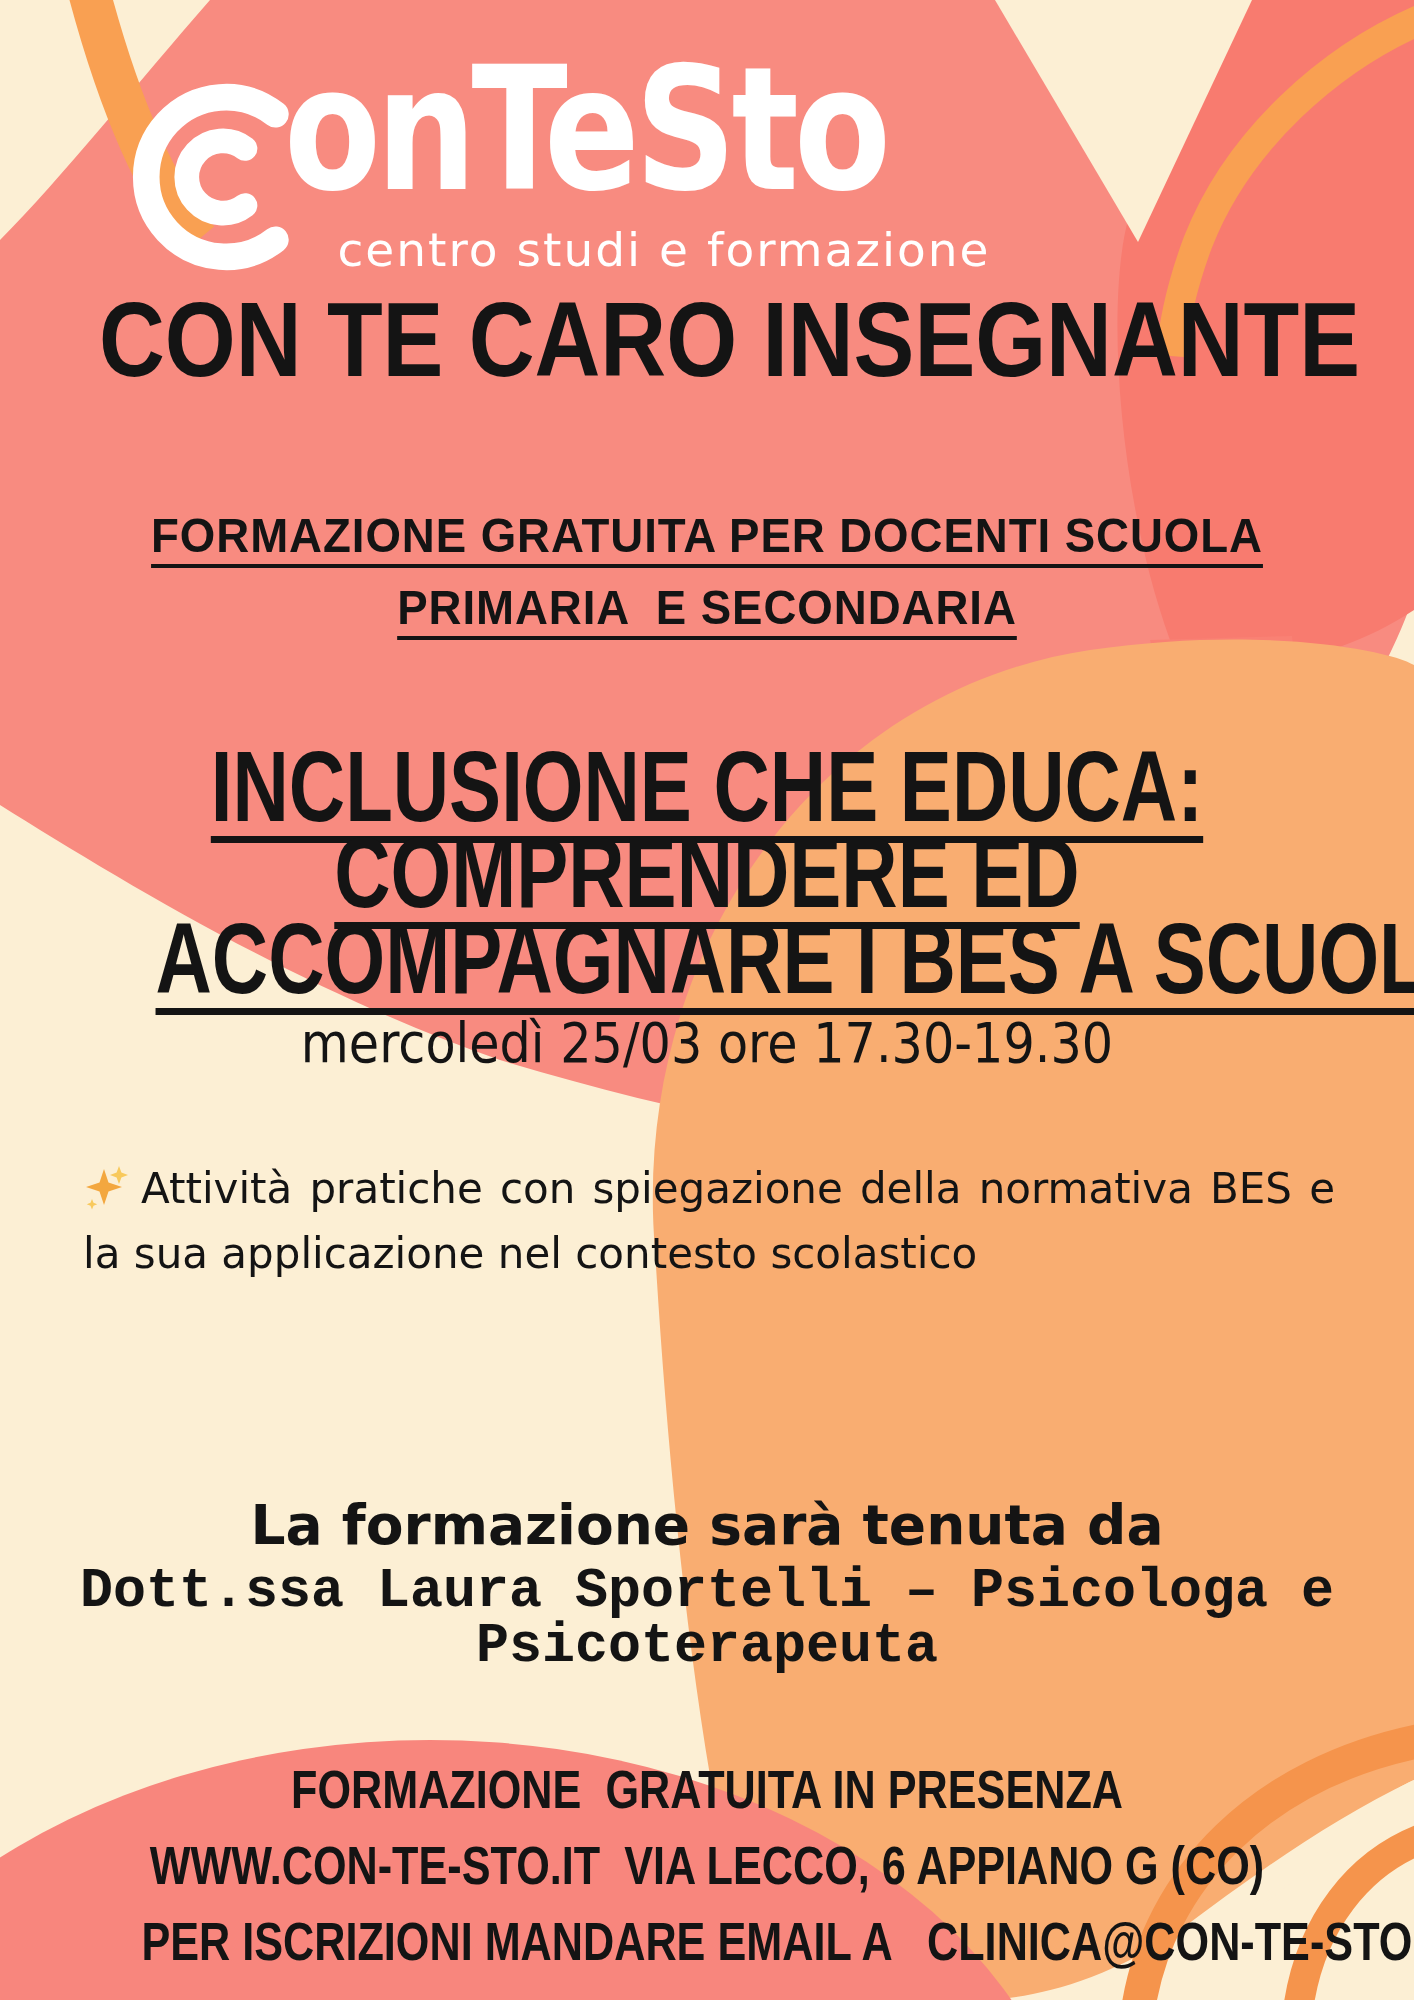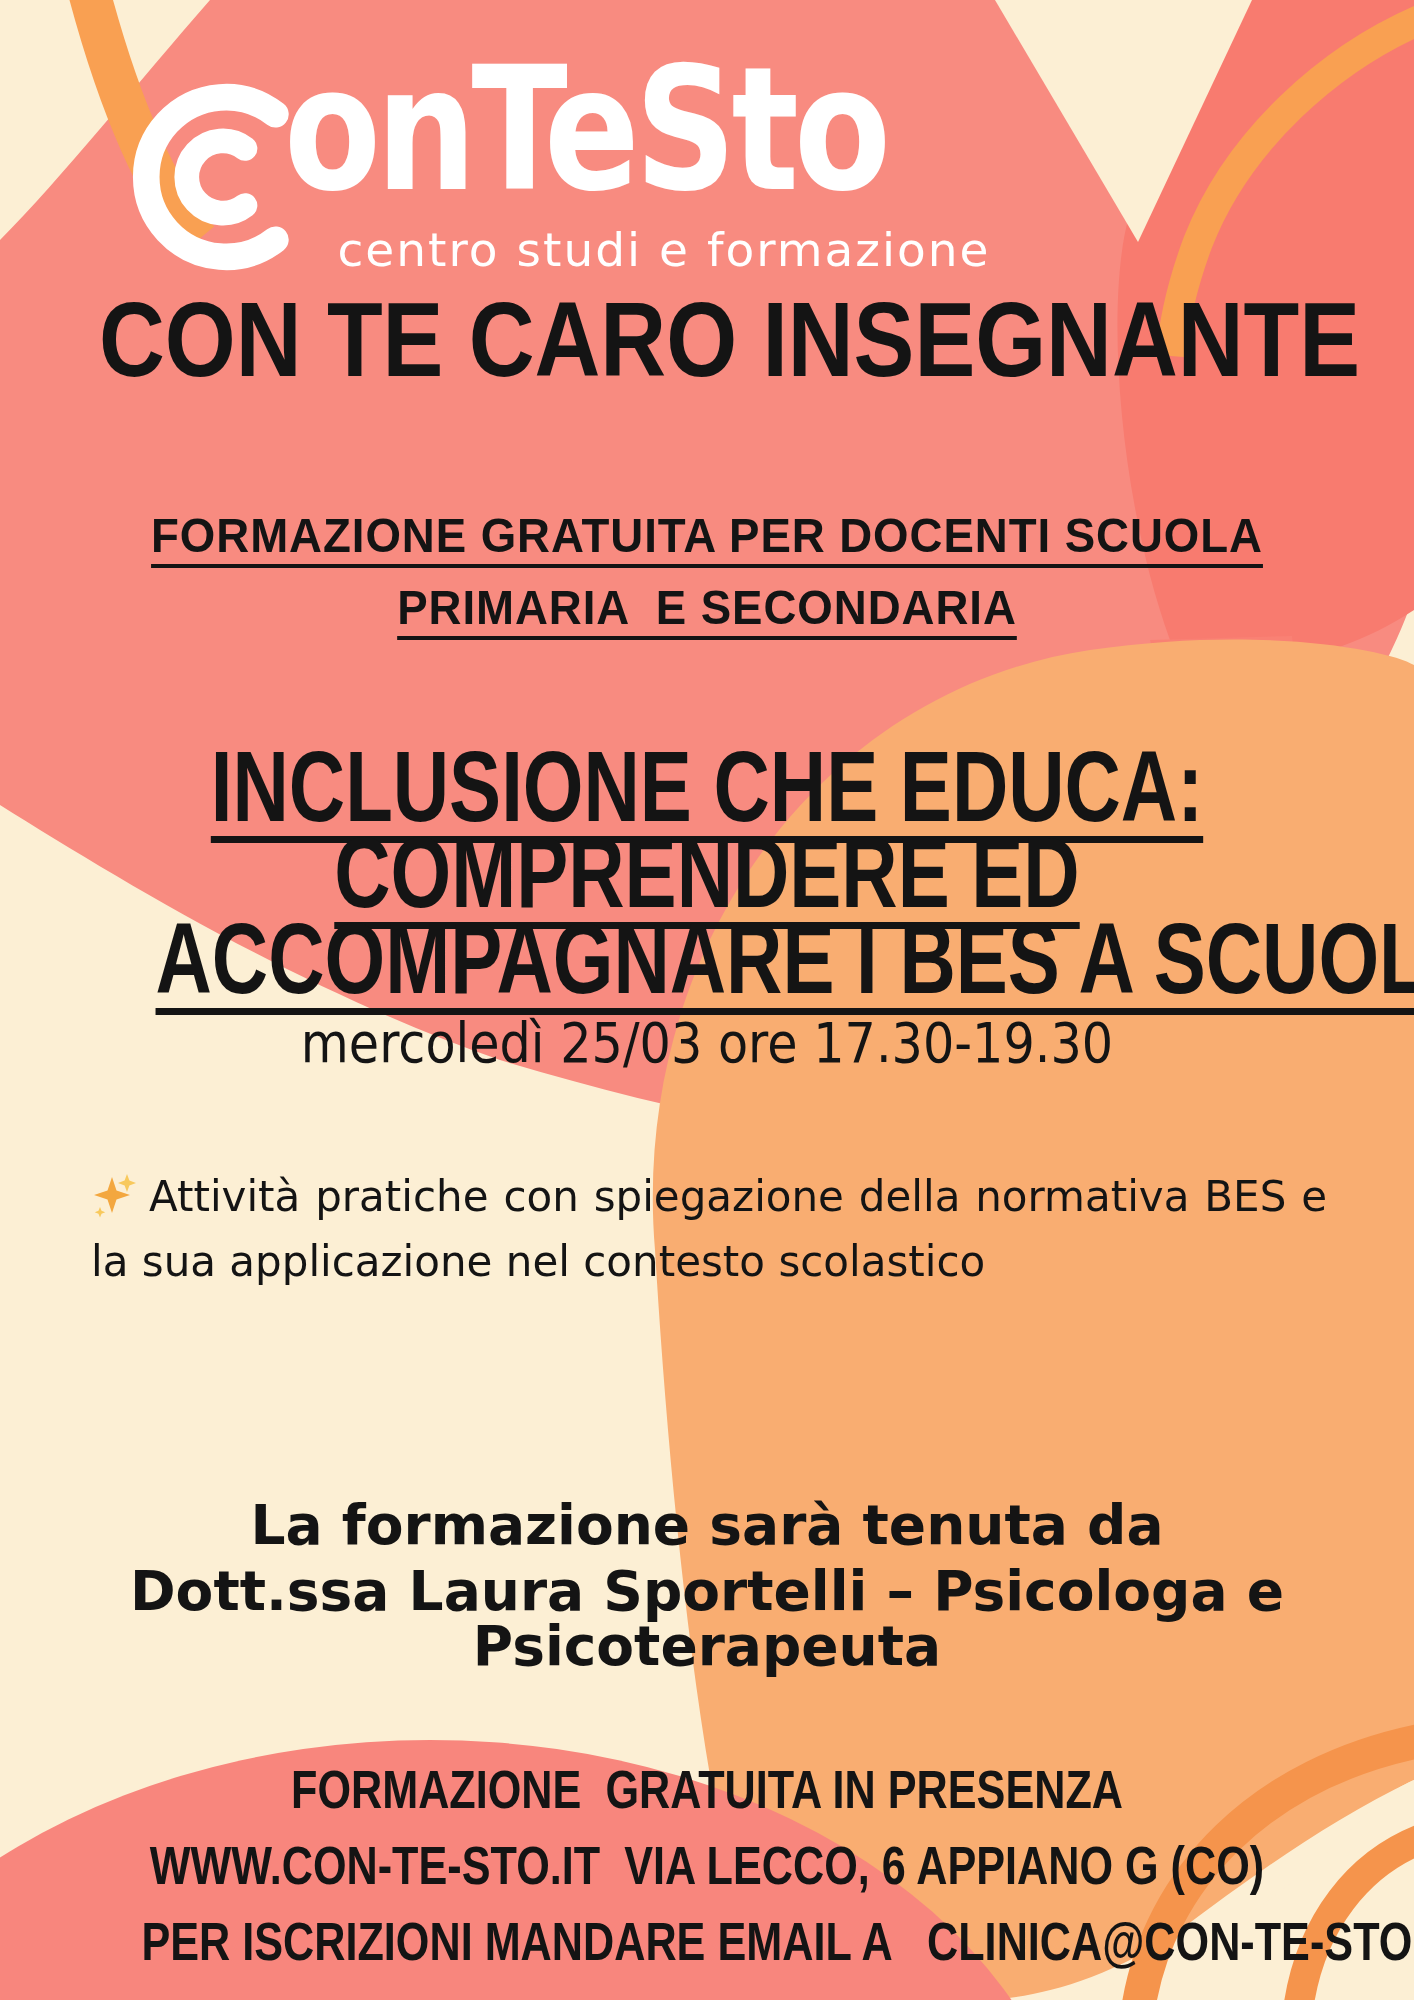--- a/index.html
+++ b/index.html
@@ -35,25 +35,25 @@
   .sub1{top:512px;}
   .sub2{top:584px;}
   .title{font-size:100px;transform:scaleX(0.78);line-height:1;
          text-decoration-thickness:7px;text-underline-offset:15px;}
   .title1{top:736px;}
   .title2{top:822px;}
   .title3{top:908px;}
   .date{top:1010px;font-size:56px;transform:scaleX(0.88);transform-origin:50% 50%;
         white-space:pre;font-family:"DejaVu Sans",sans-serif;}
   .agenda{top:1152px;left:75px;width:1268px;font-size:42px;line-height:57px;}
-  .agenda p{margin:16px;text-align:justify;}
+  .agenda p{margin:8px;text-align:justify;}
   .agenda .icon{display:inline-block;vertical-align:-8px;margin-right:10px;}
   .trainer{font-weight:700;font-size:55px;line-height:1;}
   .trainer1{top:1498px;}
-  .trainer2{top:1564px;}
+  .trainer2{top:1564px;font-family:Liberation Mono, monospace;}
   .foot{font-size:54px;transform:scaleX(0.80);line-height:1;}
   .foot1{top:1762px;}
   .foot2{top:1838px;}
   .foot3{top:1914px;}
 </style>
 </head>
 <body>
 
 <div class="poster">
 

